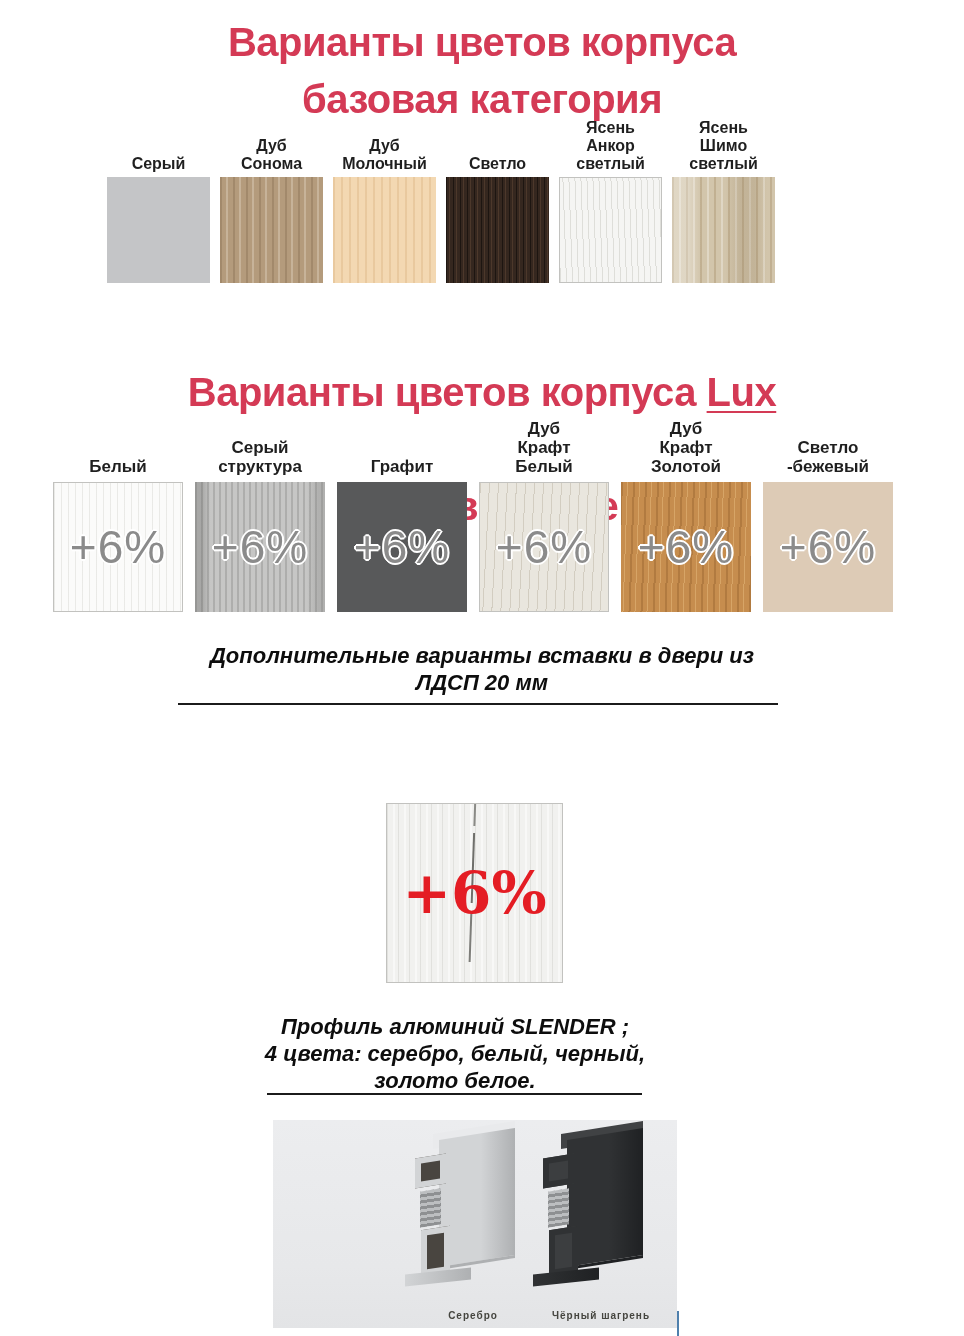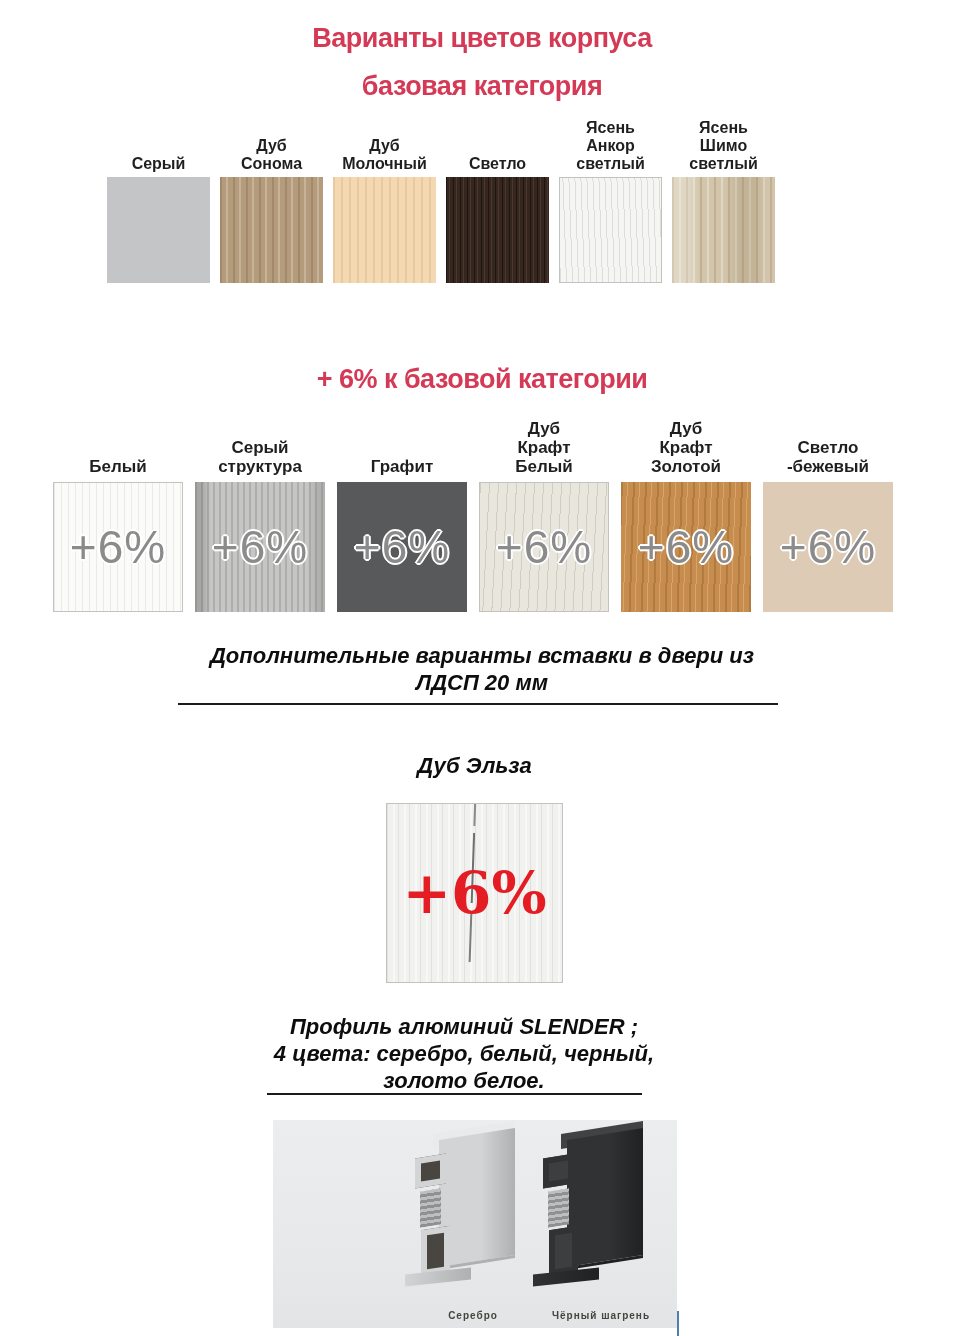--- a/index.html
+++ b/index.html
@@ -6,21 +6,21 @@
   html,body { background:#ffffff; }
   #page {
     position:relative; width:964px; height:1336px; margin:0 auto;
     background:#ffffff; overflow:hidden;
     font-family:"Liberation Sans", sans-serif; color:#222;
   }
 
   
   .main-title {
     position:absolute; left:0; width:964px; text-align:center;
-    font-size:27px; line-height:48px; font-weight:700; letter-spacing:-0.5px;
+    font-size:40px; line-height:57px; font-weight:700; letter-spacing:-0.5px;
     white-space:pre-line;
   }
   #title-base { top:14px; }
   #title-lux  { top:307px; }
   .lux-word { text-decoration:underline; text-underline-offset:5px; text-decoration-thickness:2px; }
 
   
   .swatch-row { position:absolute; display:flex; }
   #row-base { top:119px; left:107px; gap:10px; }
   #row-lux  { top:414px; left:53px;  gap:12px; }
@@ -63,21 +63,21 @@
     font-family:"DejaVu Serif", serif; font-weight:700; font-size:58px;
   }
 
   
   .section-heading {
     position:absolute; text-align:center; font-weight:700; font-style:italic;
     font-size:22px; line-height:27px; color:#0d0d0d; white-space:pre-line;
   }
   #inserts-heading { top:642px; left:0; width:964px; }
   #elza-label      { top:752px; left:0; width:949px; }
-  #profiles-heading{ top:1013px; left:9px; width:910px; }
+  #profiles-heading{ top:1013px; left:0; width:910px; }
   .rule { position:absolute; height:2px; background:#1b1b1b; }
   #rule-1 { top:703px; left:178px; width:600px; }
   #rule-2 { top:1093px; left:267px; width:375px; }
 
   #elza-swatch {
     position:absolute; top:803px; left:386px; width:177px; height:180px;
     display:flex; align-items:center; justify-content:center;
   }
   .crack {
     position:absolute; left:84px; top:0; width:2px; height:180px; z-index:1;
@@ -151,20 +151,21 @@
     </div>
     <div class="sw-col">
       <div class="sw-label">Ясень
 Шимо
 светлый</div>
       <div class="swatch tx-shimo" style="background-color: rgb(210, 197, 171);"></div>
     </div>
   </div>
 
   <div class="main-title" id="title-lux" style="color: rgb(212, 58, 85);">
+    <div><span>Варианты цветов корпуса </span><span class="lux-word">Lux</span></div>
     <div>+ 6% к базовой категории</div>
   </div>
 
   <div class="swatch-row" id="row-lux">
     <div class="sw-col">
       <div class="sw-label">Белый</div>
       <div class="swatch tx-white bordered" style="background-color: rgb(251, 251, 250);">
         <span class="badge-gray">+6%</span>
       </div>
     </div>
@@ -203,21 +204,20 @@
       <div class="swatch" style="background-color: rgb(221, 203, 182);">
         <span class="badge-gray">+6%</span>
       </div>
     </div>
   </div>
 
   <div class="section-heading" id="inserts-heading">Дополнительные варианты вставки в двери из
 ЛДСП 20 мм</div>
   <div class="rule" id="rule-1"></div>
 
-  <div class="section-heading" id="elza-label">Дуб Эльза</div>
 
   <div class="swatch tx-elza bordered" id="elza-swatch" style="background-color: rgb(241, 241, 239);">
     <div class="crack"></div>
     <span class="badge-red" style="color: rgb(228, 29, 36);">+6%</span>
   </div>
 
   <div class="section-heading" id="profiles-heading">Профиль алюминий SLENDER ;
 4 цвета: серебро, белый, черный,
 золото белое.</div>
   <div class="rule" id="rule-2"></div>

